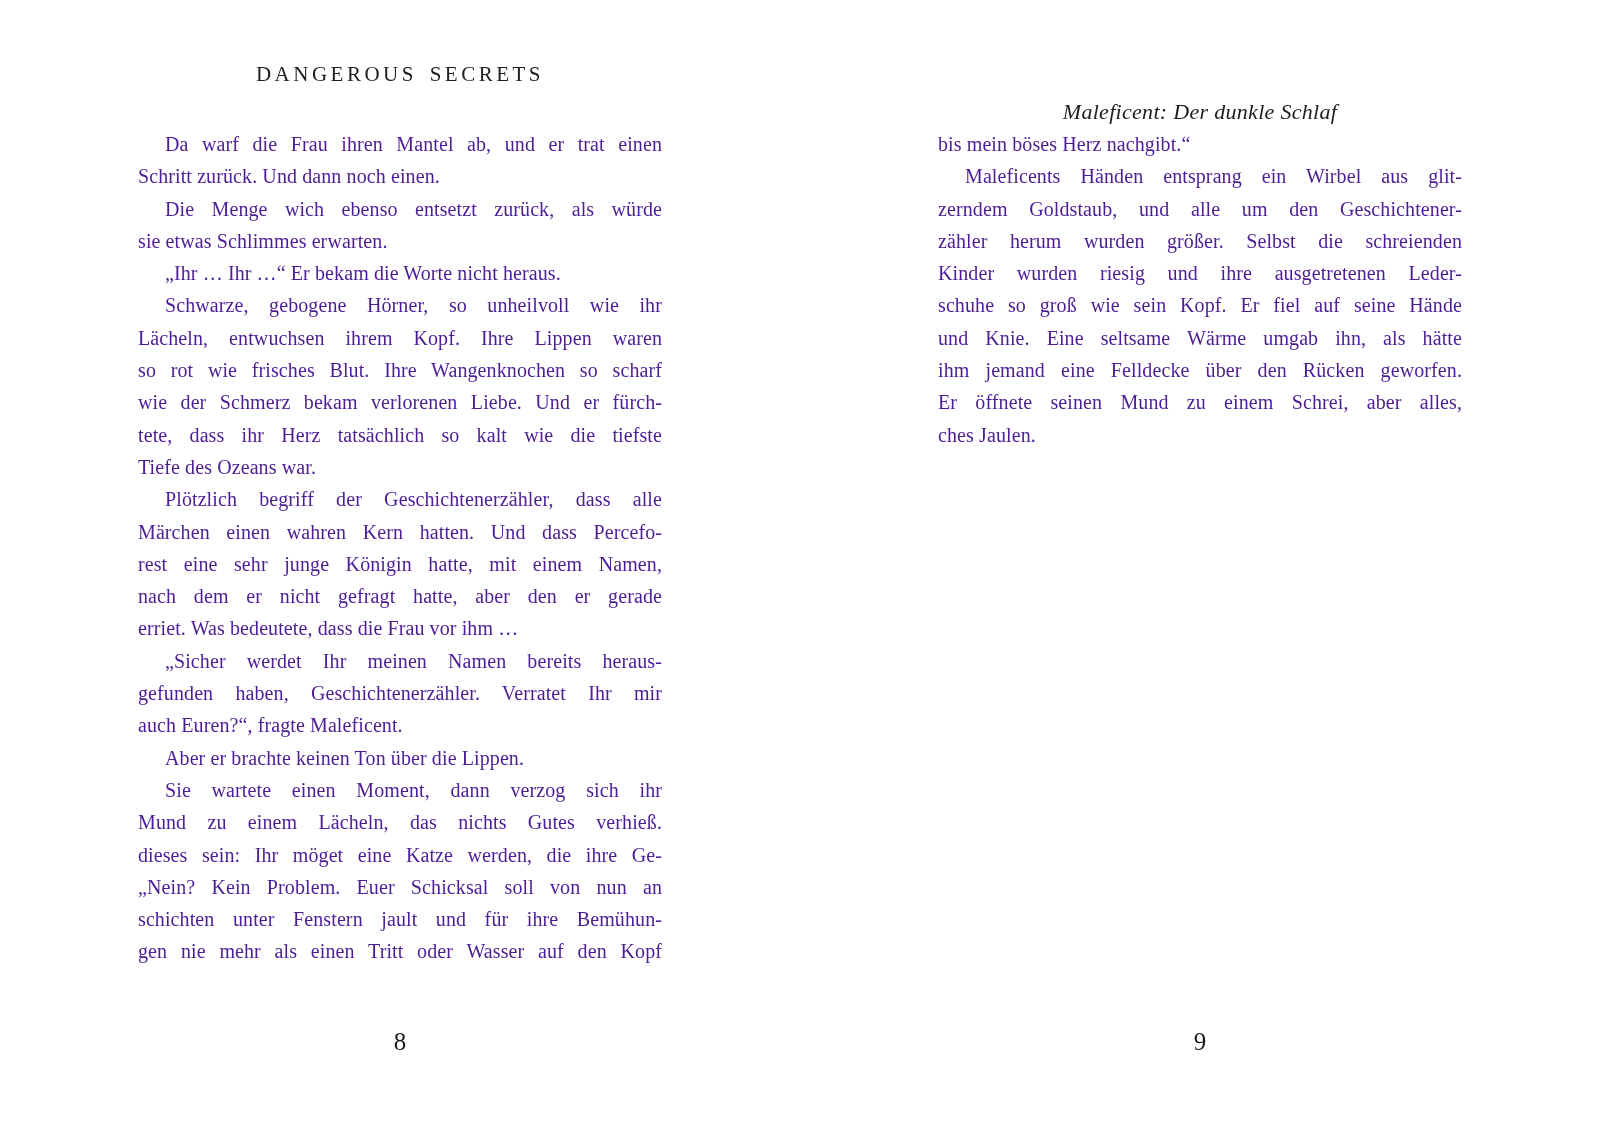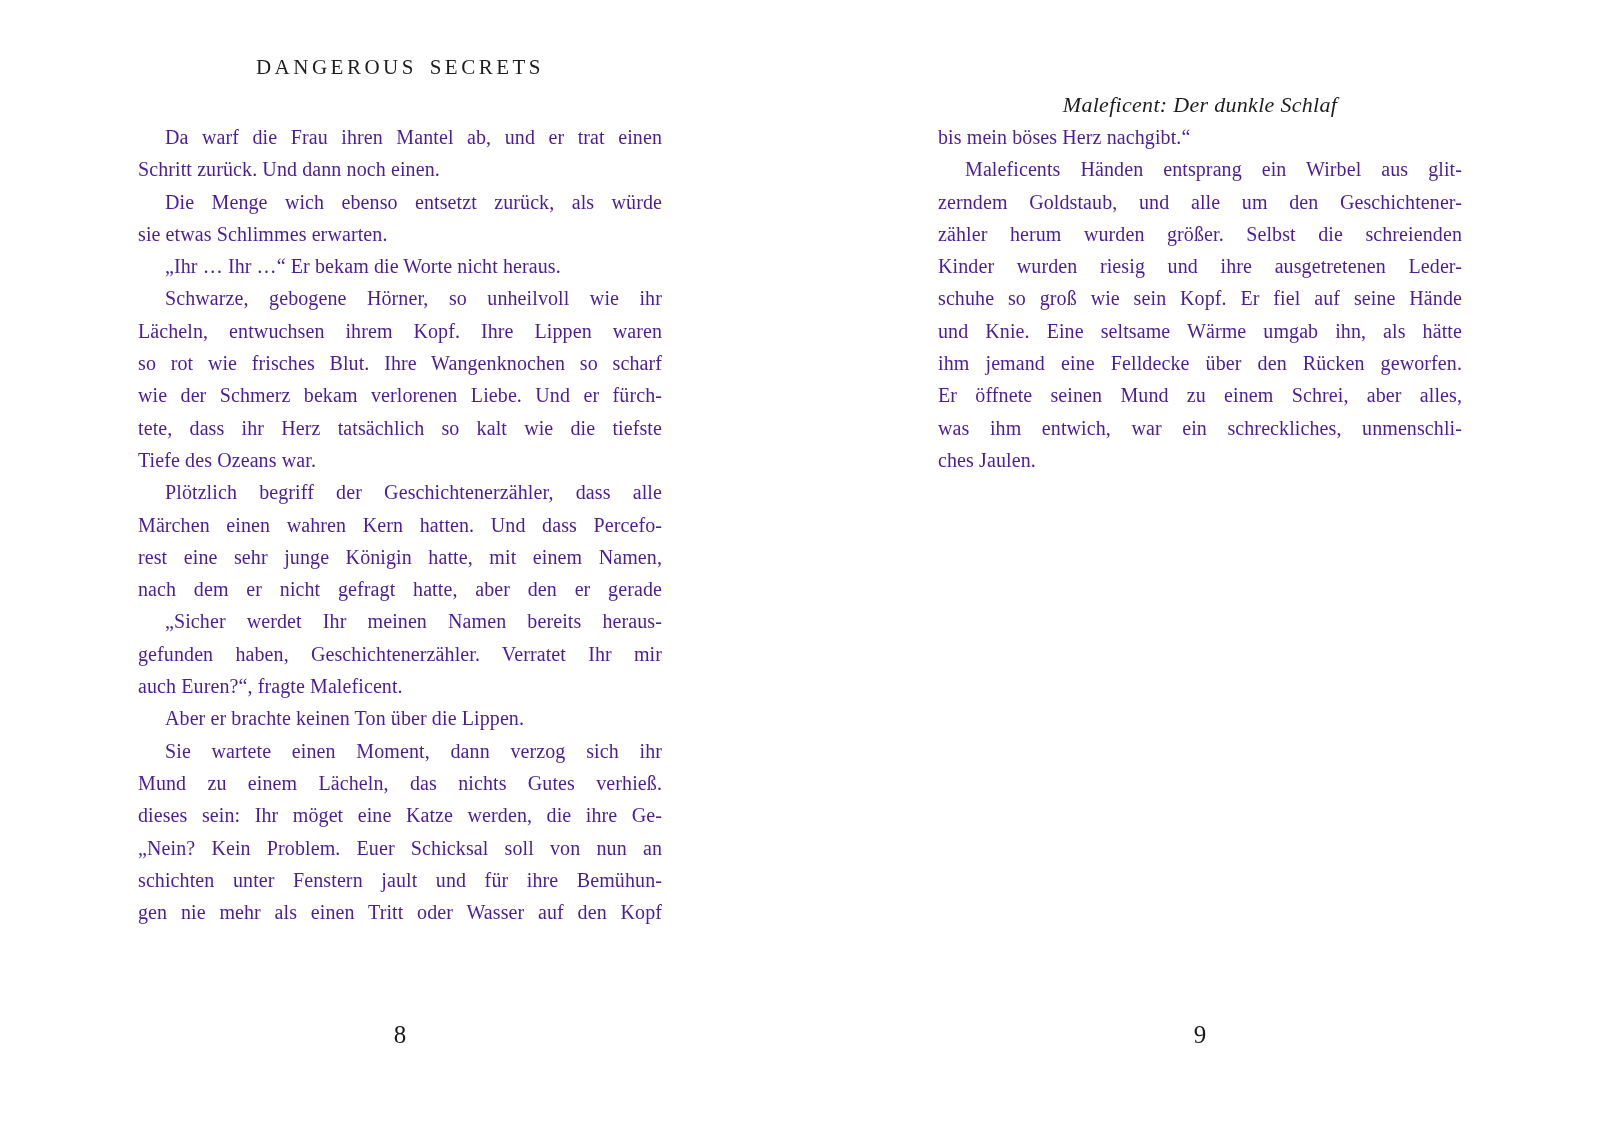--- a/index.html
+++ b/index.html
@@ -13,21 +13,21 @@
     background: #ffffff;
     overflow: hidden;
     font-family: "Liberation Serif", "DejaVu Serif", serif;
   }
   .spread {
     position: absolute;
     inset: 0;
   }
   .page {
     position: absolute;
-    top: 0;
+    top: 7px;
     width: 800px;
     height: 1112px;
     background: #ffffff;
   }
   .page.left  { left: 0; }
   .page.right { left: 800px; }
 
   .running-head {
     position: absolute;
     top: 55px;
@@ -96,20 +96,21 @@
         <div class="line indent">Schwarze, gebogene Hörner, so unheilvoll wie ihr</div>
         <div class="line">Lächeln, entwuchsen ihrem Kopf. Ihre Lippen waren</div>
         <div class="line">so rot wie frisches Blut. Ihre Wangenknochen so scharf</div>
         <div class="line">wie der Schmerz bekam verlorenen Liebe. Und er fürch-</div>
         <div class="line">tete, dass ihr Herz tatsächlich so kalt wie die tiefste</div>
         <div class="line last">Tiefe des Ozeans war.</div>
         <div class="line indent">Plötzlich begriff der Geschichtenerzähler, dass alle</div>
         <div class="line">Märchen einen wahren Kern hatten. Und dass Percefo-</div>
         <div class="line">rest eine sehr junge Königin hatte, mit einem Namen,</div>
         <div class="line">nach dem er nicht gefragt hatte, aber den er gerade</div>
+        <div class="line last">erriet. Was bedeutete, dass die Frau vor ihm …</div>
         <div class="line indent">„Sicher werdet Ihr meinen Namen bereits heraus-</div>
         <div class="line">gefunden haben, Geschichtenerzähler. Verratet Ihr mir</div>
         <div class="line last">auch Euren?“, fragte Maleficent.</div>
         <div class="line indent last">Aber er brachte keinen Ton über die Lippen.</div>
         <div class="line indent">Sie wartete einen Moment, dann verzog sich ihr</div>
         <div class="line">Mund zu einem Lächeln, das nichts Gutes verhieß.</div>
         <div class="line">dieses sein: Ihr möget eine Katze werden, die ihre Ge-</div>
         <div class="line">„Nein? Kein Problem. Euer Schicksal soll von nun an</div>
         <div class="line">schichten unter Fenstern jault und für ihre Bemühun-</div>
         <div class="line">gen nie mehr als einen Tritt oder Wasser auf den Kopf</div>
@@ -122,19 +123,18 @@
     <div class="text-block">
         <div class="line last">bis mein böses Herz nachgibt.“</div>
         <div class="line indent">Maleficents Händen entsprang ein Wirbel aus glit-</div>
         <div class="line">zerndem Goldstaub, und alle um den Geschichtener-</div>
         <div class="line">zähler herum wurden größer. Selbst die schreienden</div>
         <div class="line">Kinder wurden riesig und ihre ausgetretenen Leder-</div>
         <div class="line">schuhe so groß wie sein Kopf. Er fiel auf seine Hände</div>
         <div class="line">und Knie. Eine seltsame Wärme umgab ihn, als hätte</div>
         <div class="line">ihm jemand eine Felldecke über den Rücken geworfen.</div>
         <div class="line">Er öffnete seinen Mund zu einem Schrei, aber alles,</div>
-        <div class="line">was ihm entwich, war ein schreckliches, unmenschli-</div>
         <div class="line last">ches Jaulen.</div>
       </div>
     <div class="folio">9</div>
   </section>
 
 </div>
 
 </body></html>

